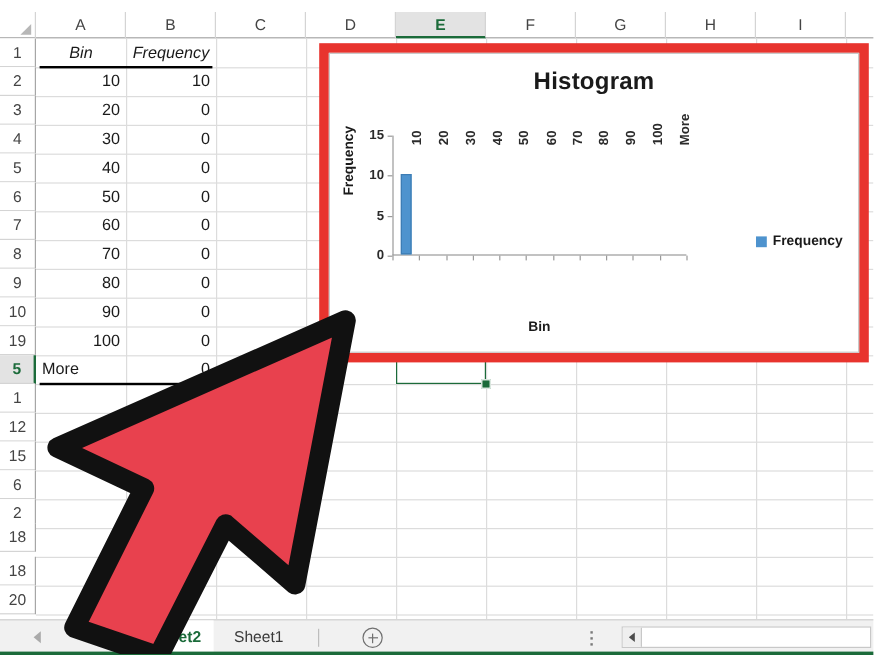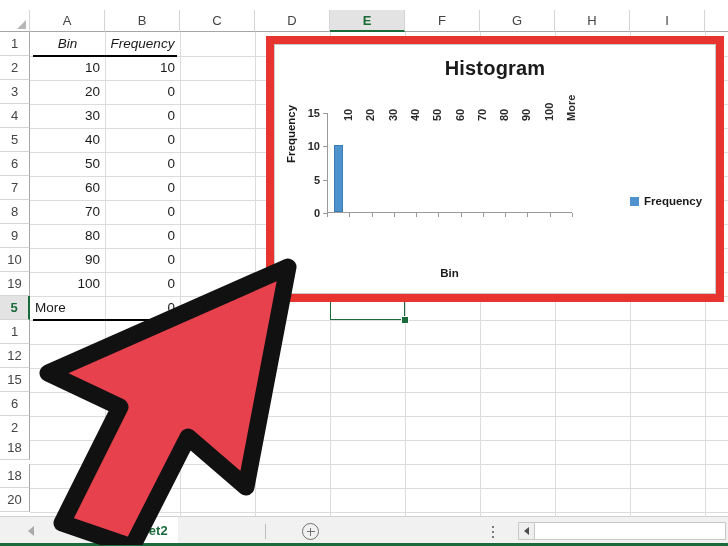--- a/index.html
+++ b/index.html
@@ -255,20 +255,21 @@
         <span class="legend-sw"></span>
         <span class="legend-tx">Frequency</span>
       </div>
 
     </div>
   </div>
 
   <div class="tabbar">
     <div class="nav-arrow"></div>
     <div class="tab active" style="left:115px;">Sheet2</div>
+    <div class="tab inactive" style="left:185px;">Sheet1</div>
     <div class="tabsep" style="left:265px;"></div>
     <div class="addsheet" style="left:302px;"></div>
     <div class="dots" style="left:492px;">
         <span></span>
         <span></span>
         <span></span>
       </div>
     <div class="hscroll" style="left:518px;width:208px;">
       <div class="hscroll-arrow">
           <i></i>

